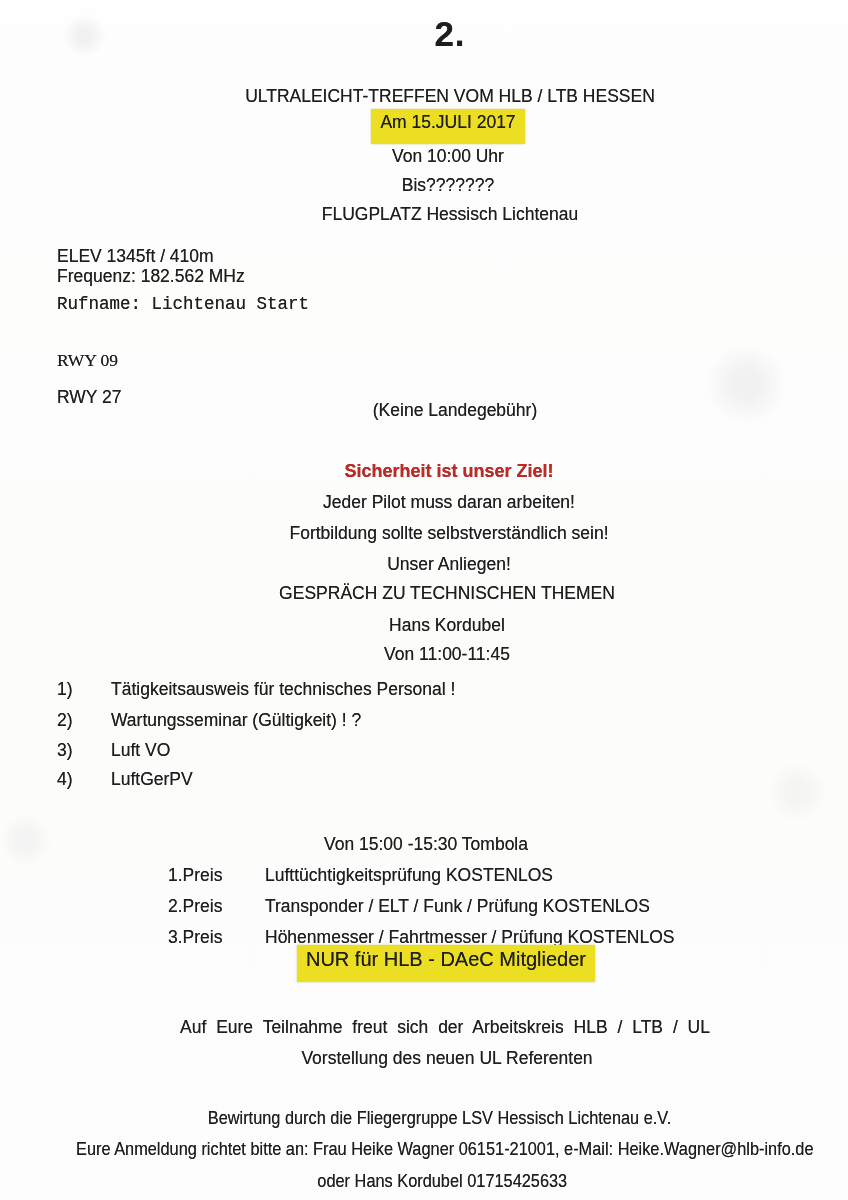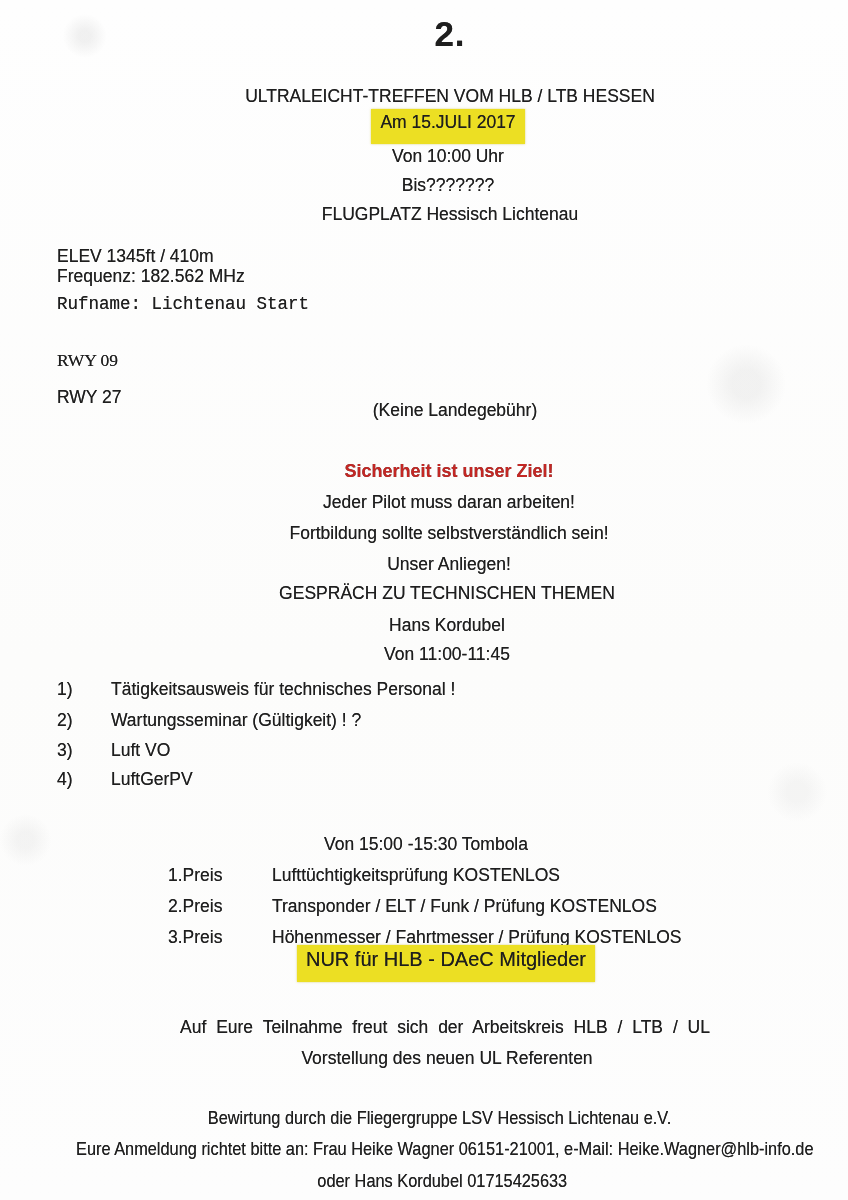--- a/index.html
+++ b/index.html
@@ -32,21 +32,21 @@
     background:var(--highlight-yellow,#ecdf23);
     padding:3px 9px 12px 9px;
     box-shadow:0 0 2px rgba(190,175,20,.55);
   }
   .red { color:var(--safety-red,#c42724); font-weight:700; font-size:18px; }
   .row { position:absolute; left:0; top:0; width:100%; }
   .row span { position:absolute; white-space:nowrap; font-size:17.5px; text-shadow:0 0 .45px rgba(25,25,25,.75); }
   .num   { left:57px; }
   .topic { left:111px; }
   .plabel{ left:168px; }
-  .ptext { left:272px; }
+  .ptext { left:265px; }
   .info  { left:57px; }
   .nur { font-size:20px; }
   .spread { word-spacing:5px; }
   .cond { display:inline-block; transform:scaleX(.86); transform-origin:50% 50%; font-size:19px; }
 </style>
 </head>
 <body>
 
 <div class="page">
 

